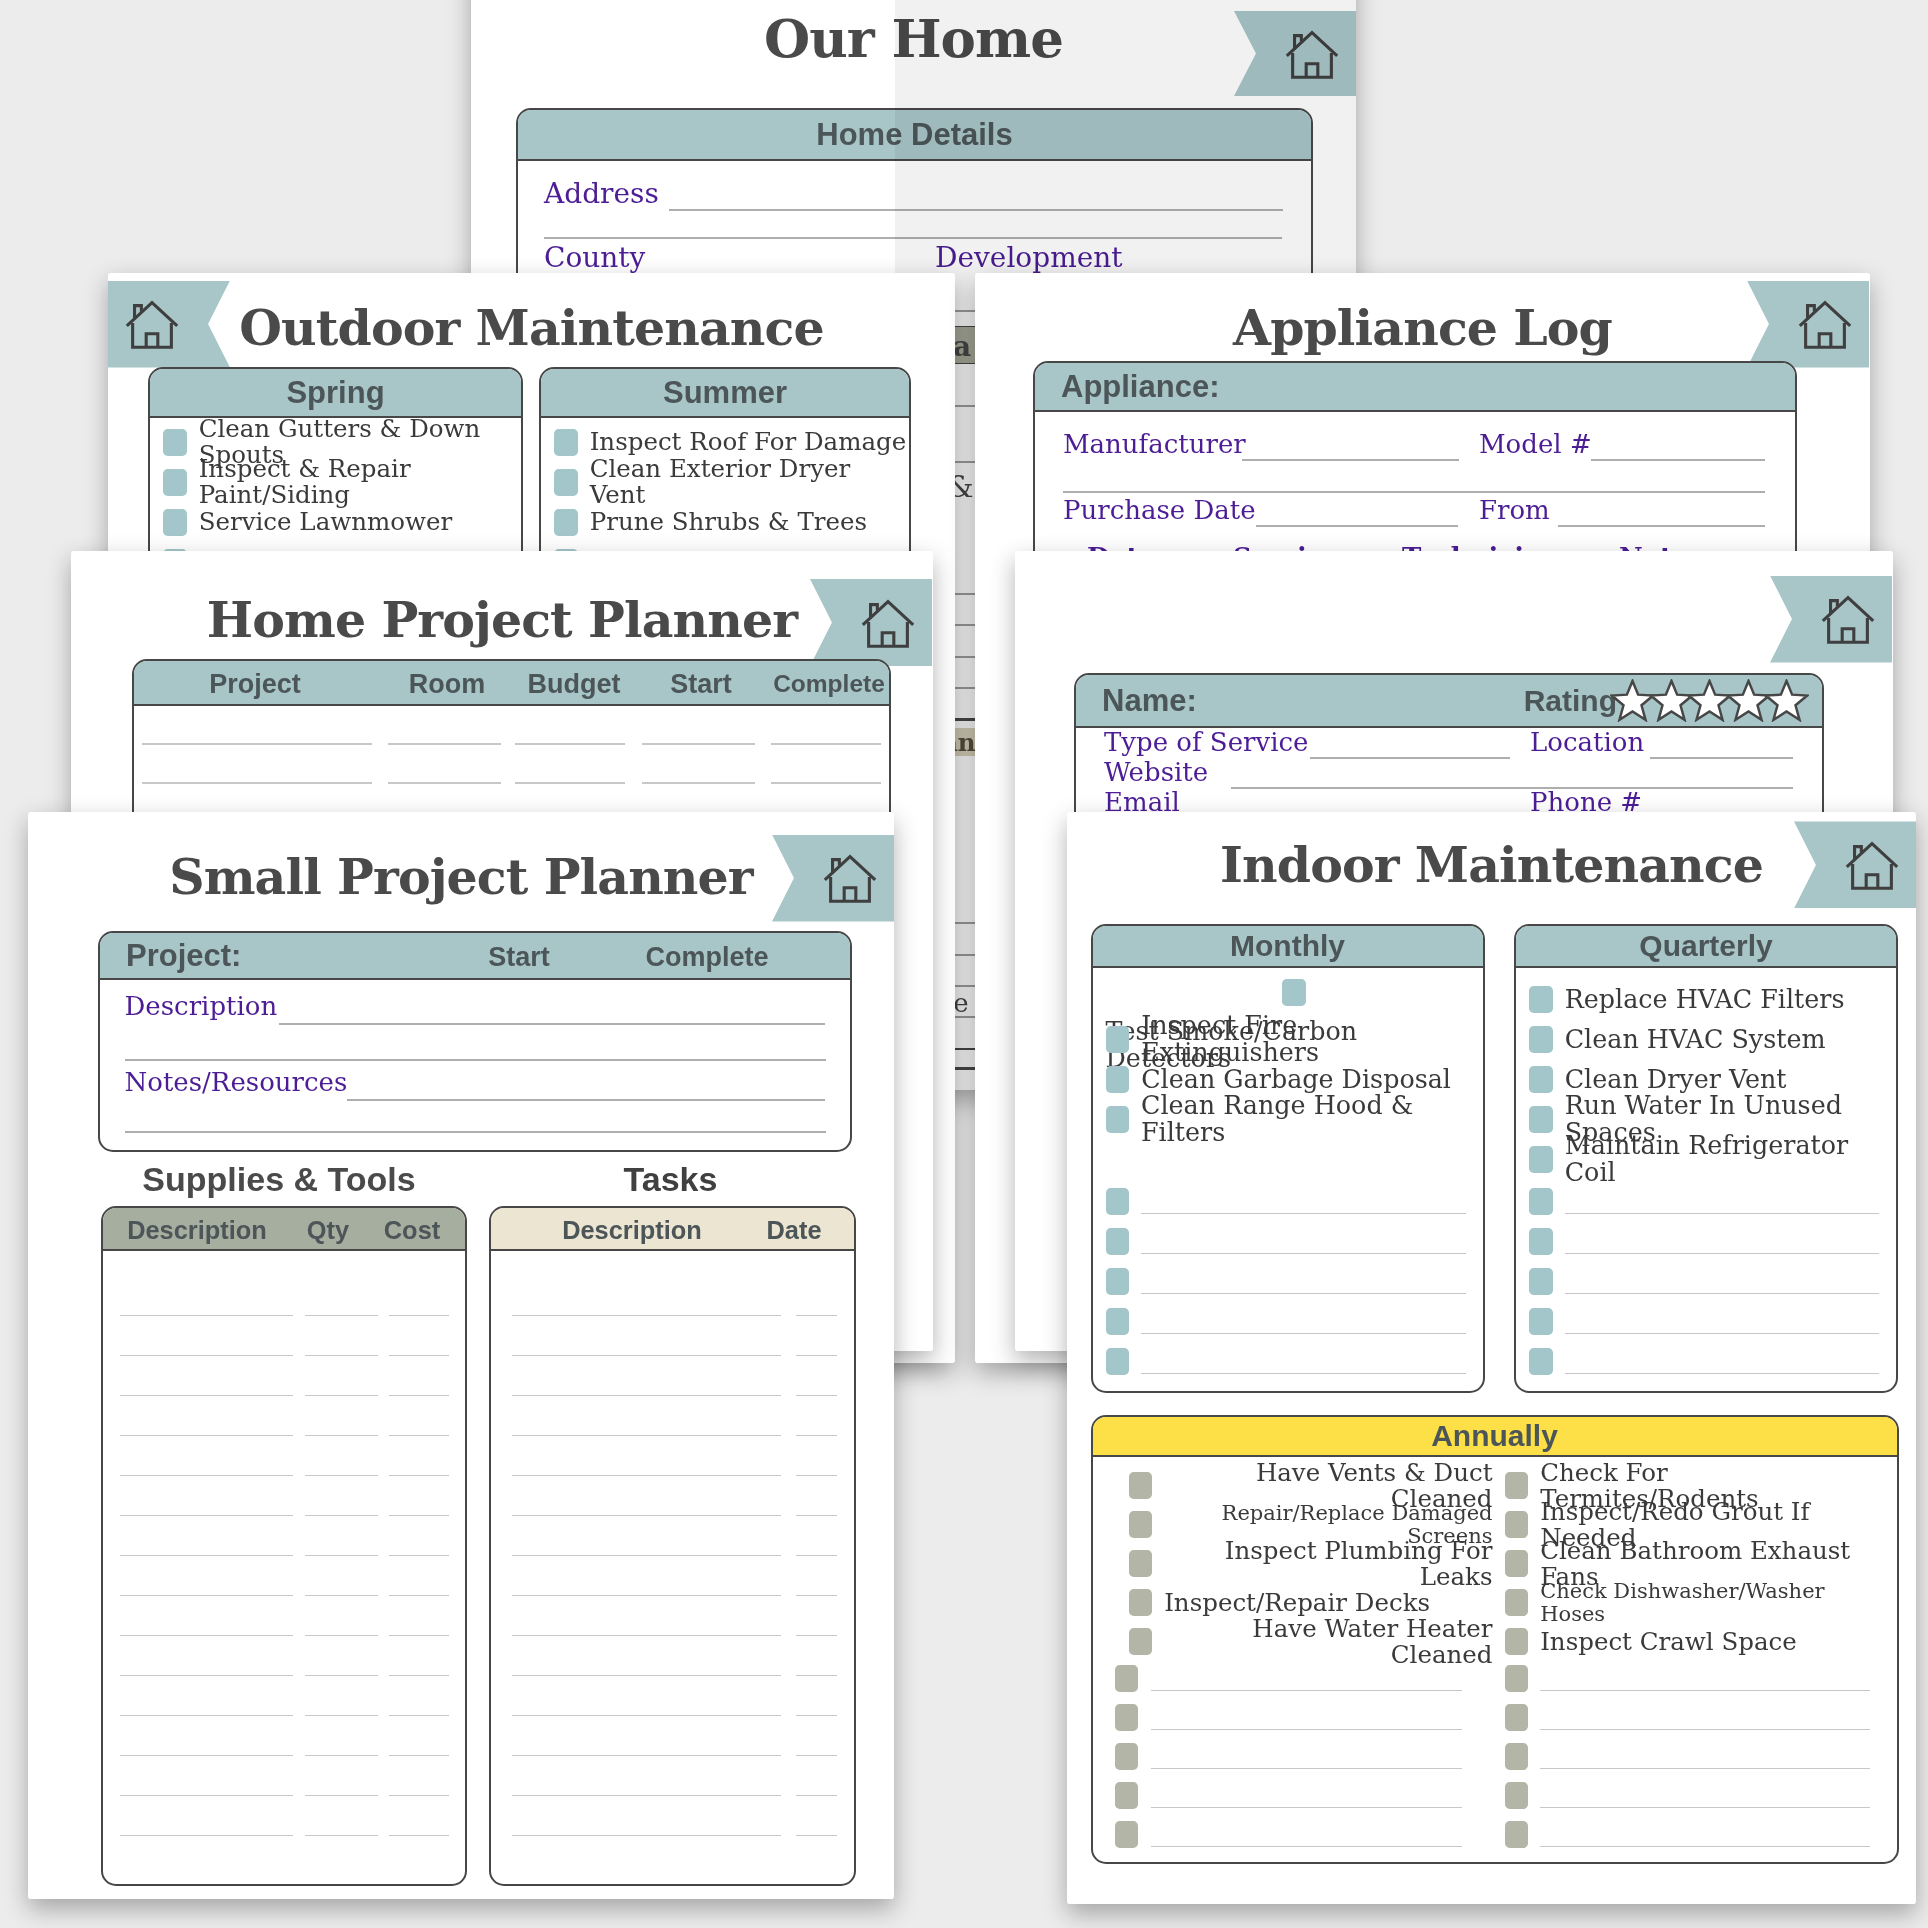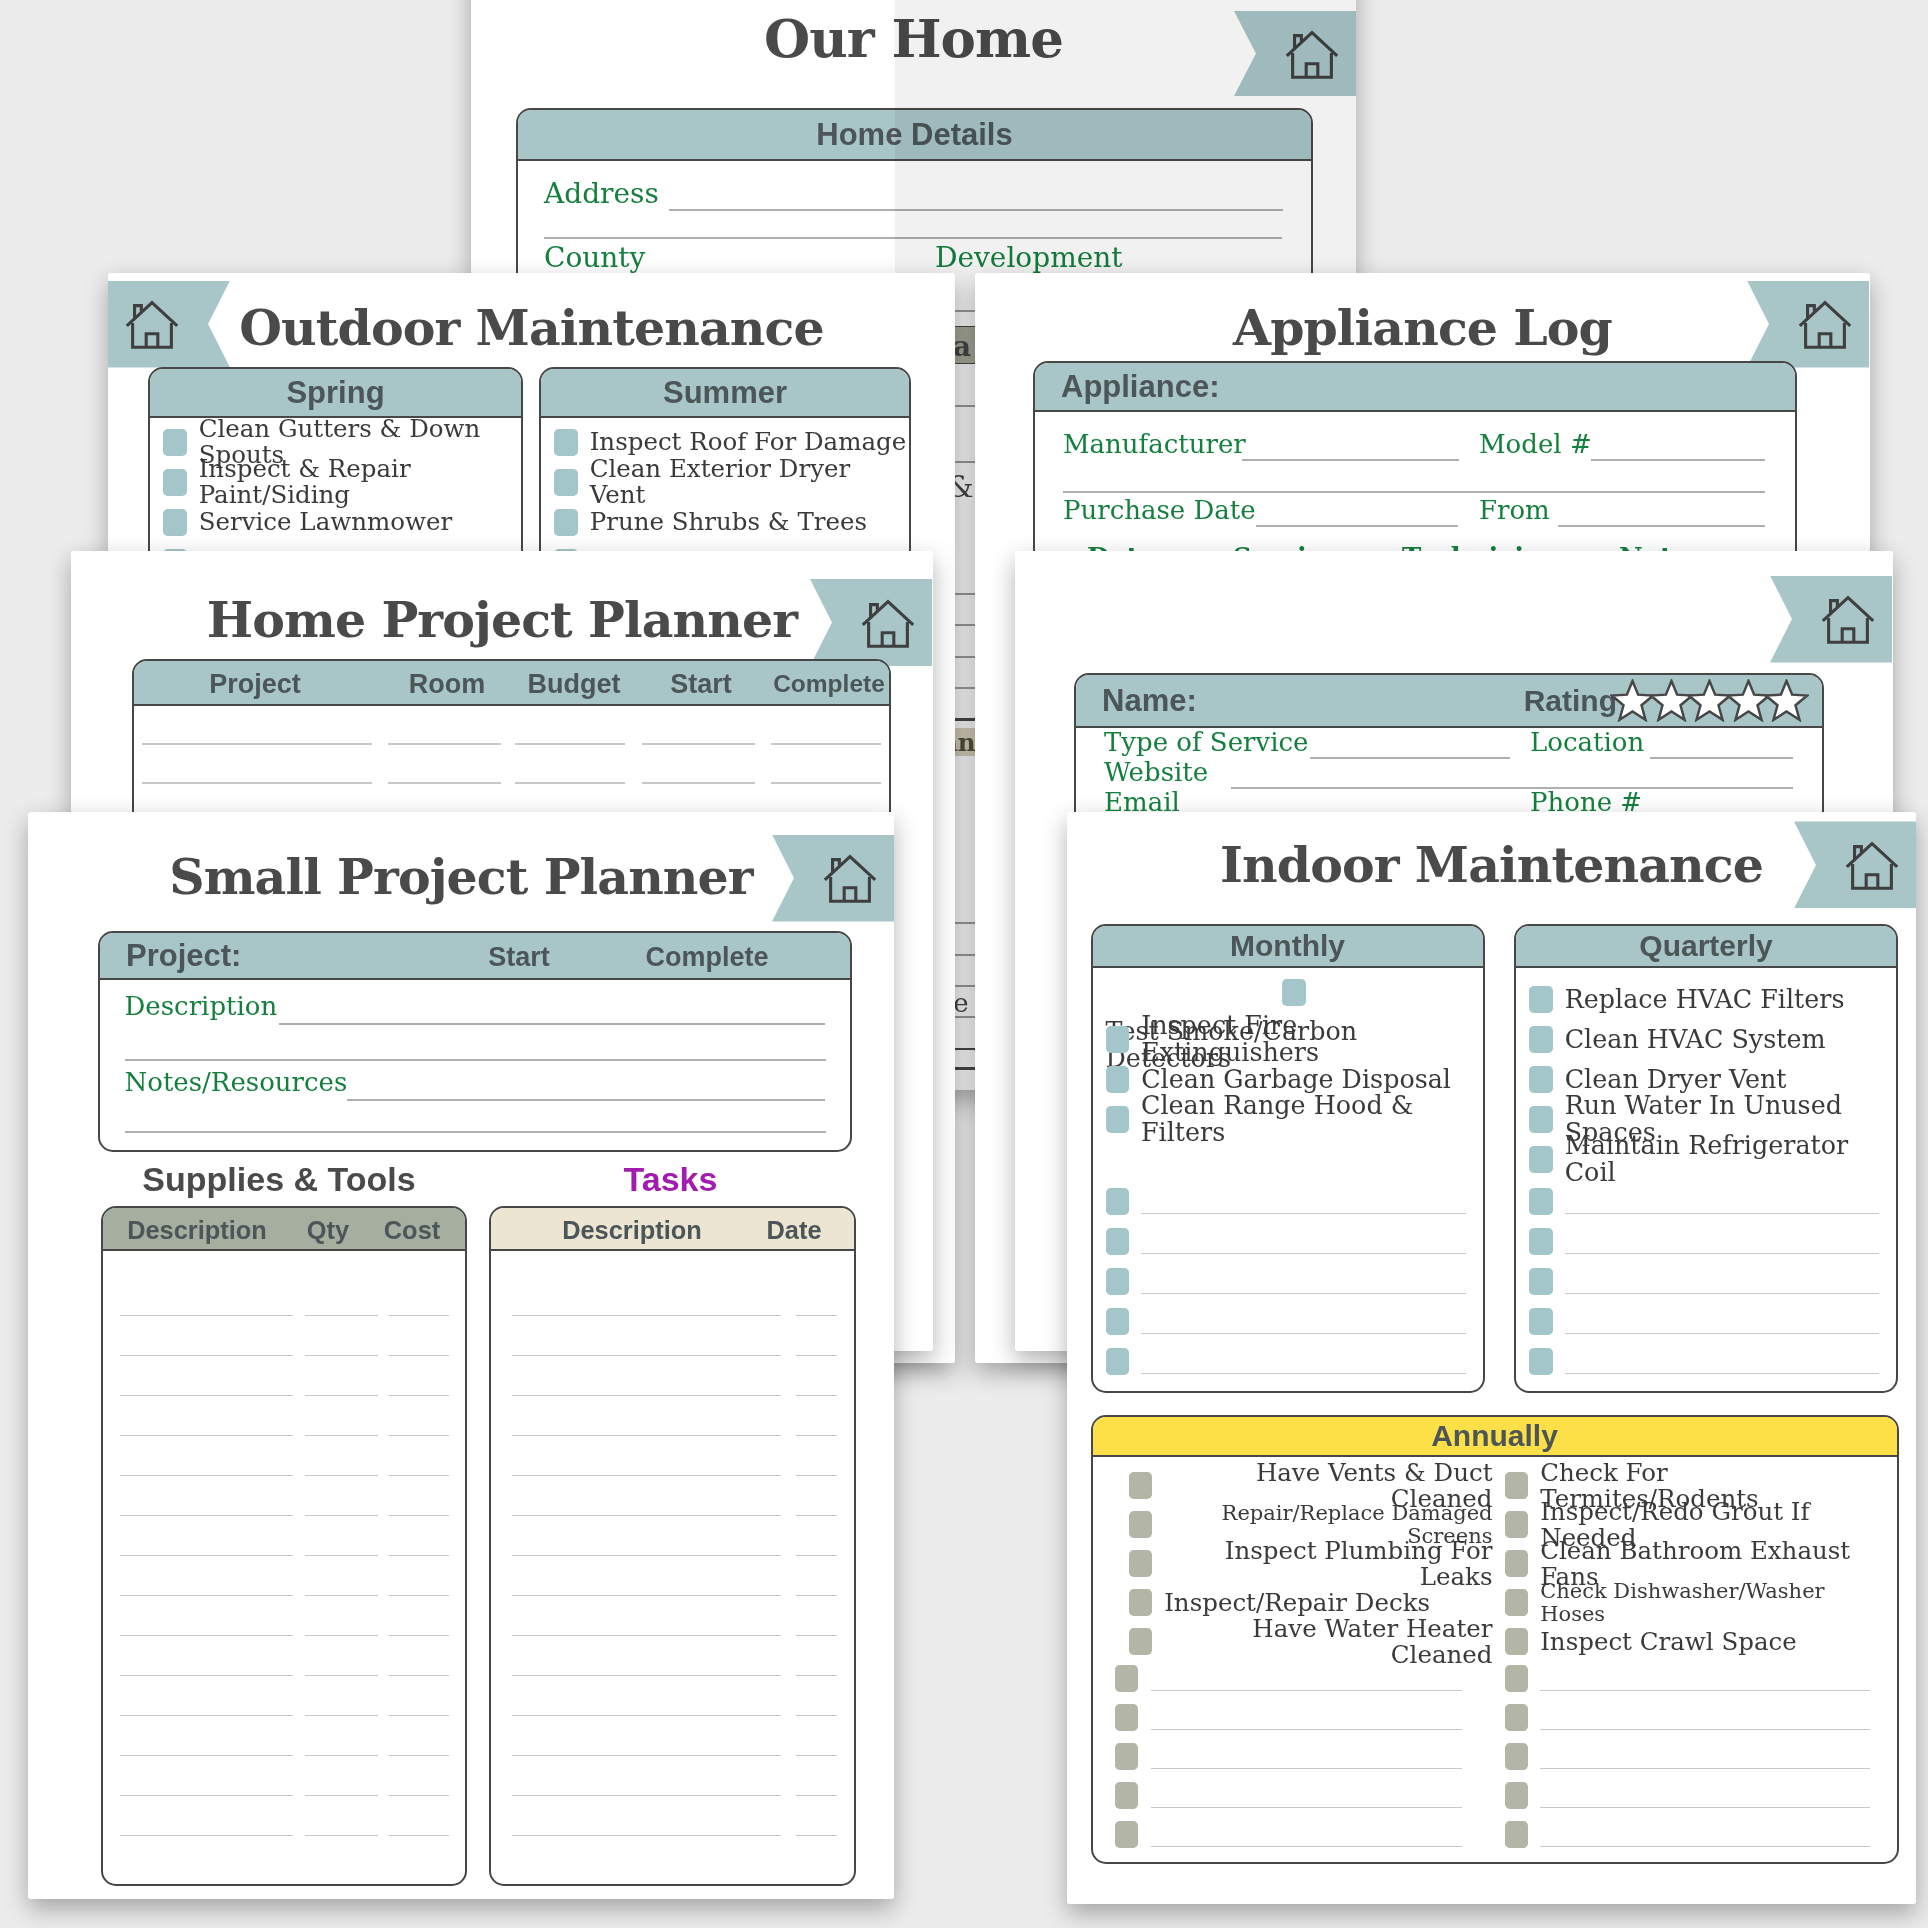--- a/index.html
+++ b/index.html
@@ -17,21 +17,21 @@
   .box{position:absolute;border:2.8px solid #474747;border-radius:15px;background:#fff;overflow:hidden;}
   .bar{display:flex;align-items:center;justify-content:center;background:#a8c5c8;
        border-bottom:2.8px solid #474747;font:bold 31px "Liberation Sans",sans-serif;color:#4c5659;}
   .bar.left{justify-content:flex-start;padding-left:26px;}
   .bar.olive{background:#fde047;}
   .bar.sage{background:#a6ae9f;}
   .bar.cream{background:#ece5d2;}
   .fline{position:absolute;height:1.9px;background:#aeaeae;}
   .rowline{position:absolute;height:1.9px;background:#c8c8c8;}
   .dline{position:absolute;height:2.8px;background:#4a4a4a;}
-  .lbl{position:absolute;font:26px "DejaVu Serif",serif;color:#15803d;white-space:nowrap;}
+  .lbl{position:absolute;font:26px "DejaVu Serif",serif;color:#4c1d95;white-space:nowrap;}
   .hdr{position:absolute;transform:translateX(-50%);font:bold 27px "Liberation Sans",sans-serif;color:#4c5659;white-space:nowrap;}
   .ck-item{display:flex;align-items:center;gap:12.2px;font:24.5px/1.05 "DejaVu Serif",serif;color:#3a3a3a;padding-left:13px;}
   .ck-item.small{font-size:21px;}
   .check{flex:0 0 auto;width:23.5px;height:27px;border-radius:4.7px;background:#a3c6ca;}
   .check.olv{background:#b3b5a6;}
   .ck-item .ln{flex:1;height:1.9px;background:#c8c8c8;align-self:flex-end;margin:0 17px 6.6px 0;}
   .list{position:absolute;display:flex;flex-direction:column;}
   .list>div{height:40px;}
   .list.h41>div{height:39px;}
   .strip{position:absolute;background:repeating-linear-gradient(to bottom,transparent 0 39px,#c8c8c8 39px 40px);}
@@ -257,21 +257,21 @@
         <span class="hdr" style="left:607px;top:8.5px;">Complete</span>
       </div>
       <div class="lbl" style="left:24.5px;top:58px;">Description</div>
       <div class="fline" style="left:179px;top:90px;width:546px;"></div>
       <div class="fline" style="left:24.5px;top:126px;width:701px;"></div>
       <div class="lbl" style="left:24.5px;top:134px;">Notes/Resources</div>
       <div class="fline" style="left:247px;top:166px;width:478px;"></div>
       <div class="fline" style="left:24.5px;top:198px;width:701px;"></div>
     </div>
     <div style="position:absolute;left:70px;top:348px;width:362px;text-align:center;font:bold 34px 'Liberation Sans',sans-serif;color:#4a4a4a;">Supplies &amp; Tools</div>
-    <div style="position:absolute;left:461px;top:348px;width:363px;text-align:center;font:bold 34px 'Liberation Sans',sans-serif;color:#a21caf;">Tasks</div>
+    <div style="position:absolute;left:461px;top:348px;width:363px;text-align:center;font:bold 34px 'Liberation Sans',sans-serif;color:#404040;">Tasks</div>
     <div class="box" style="left:73px;top:394px;width:362px;height:676px;">
       <div class="bar sage" style="height:41px;"></div>
       <div class="hdr" style="left:94px;top:7.5px;font-size:25.4px;">Description</div>
       <div class="hdr" style="left:225px;top:7.5px;font-size:25.4px;">Qty</div>
       <div class="hdr" style="left:309px;top:7.5px;font-size:25.4px;">Cost</div>
       <div class="strip" style="left:17px;top:68px;width:173px;height:569px;"></div>
       <div class="strip" style="left:202px;top:68px;width:73px;height:569px;"></div>
       <div class="strip" style="left:286px;top:68px;width:60px;height:569px;"></div>
     </div>
     <div class="box" style="left:461px;top:394px;width:363px;height:676px;">

